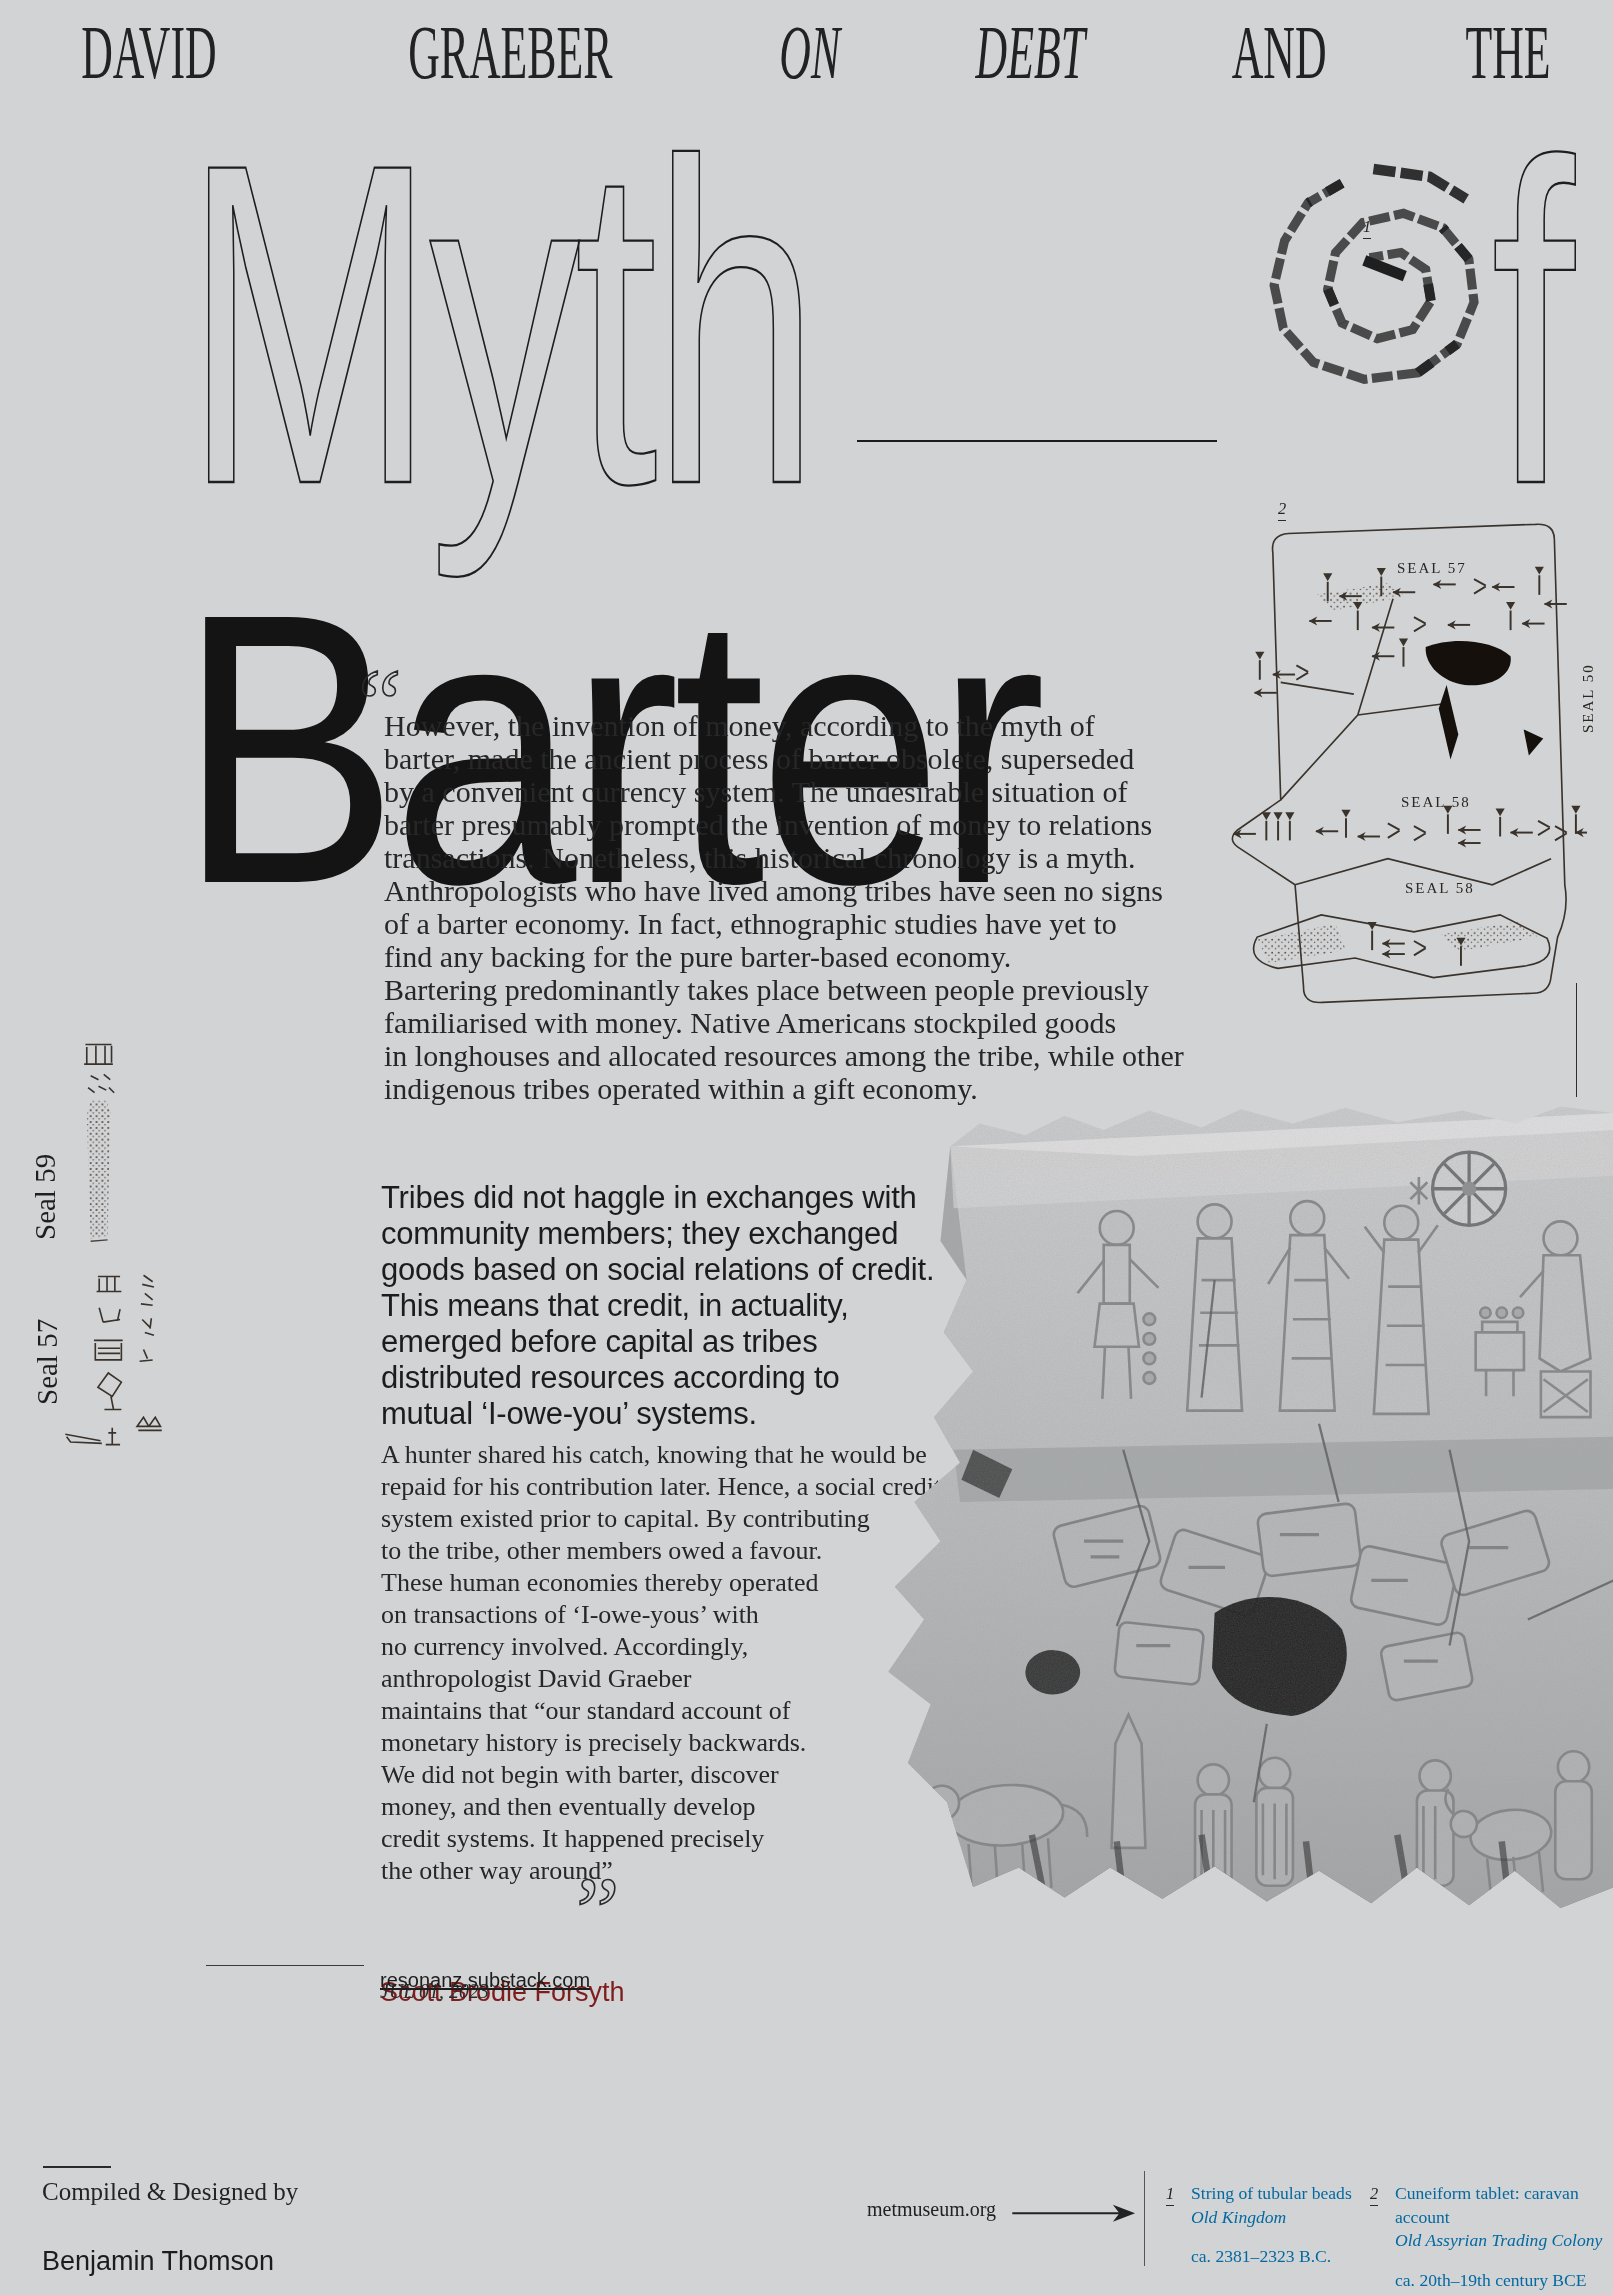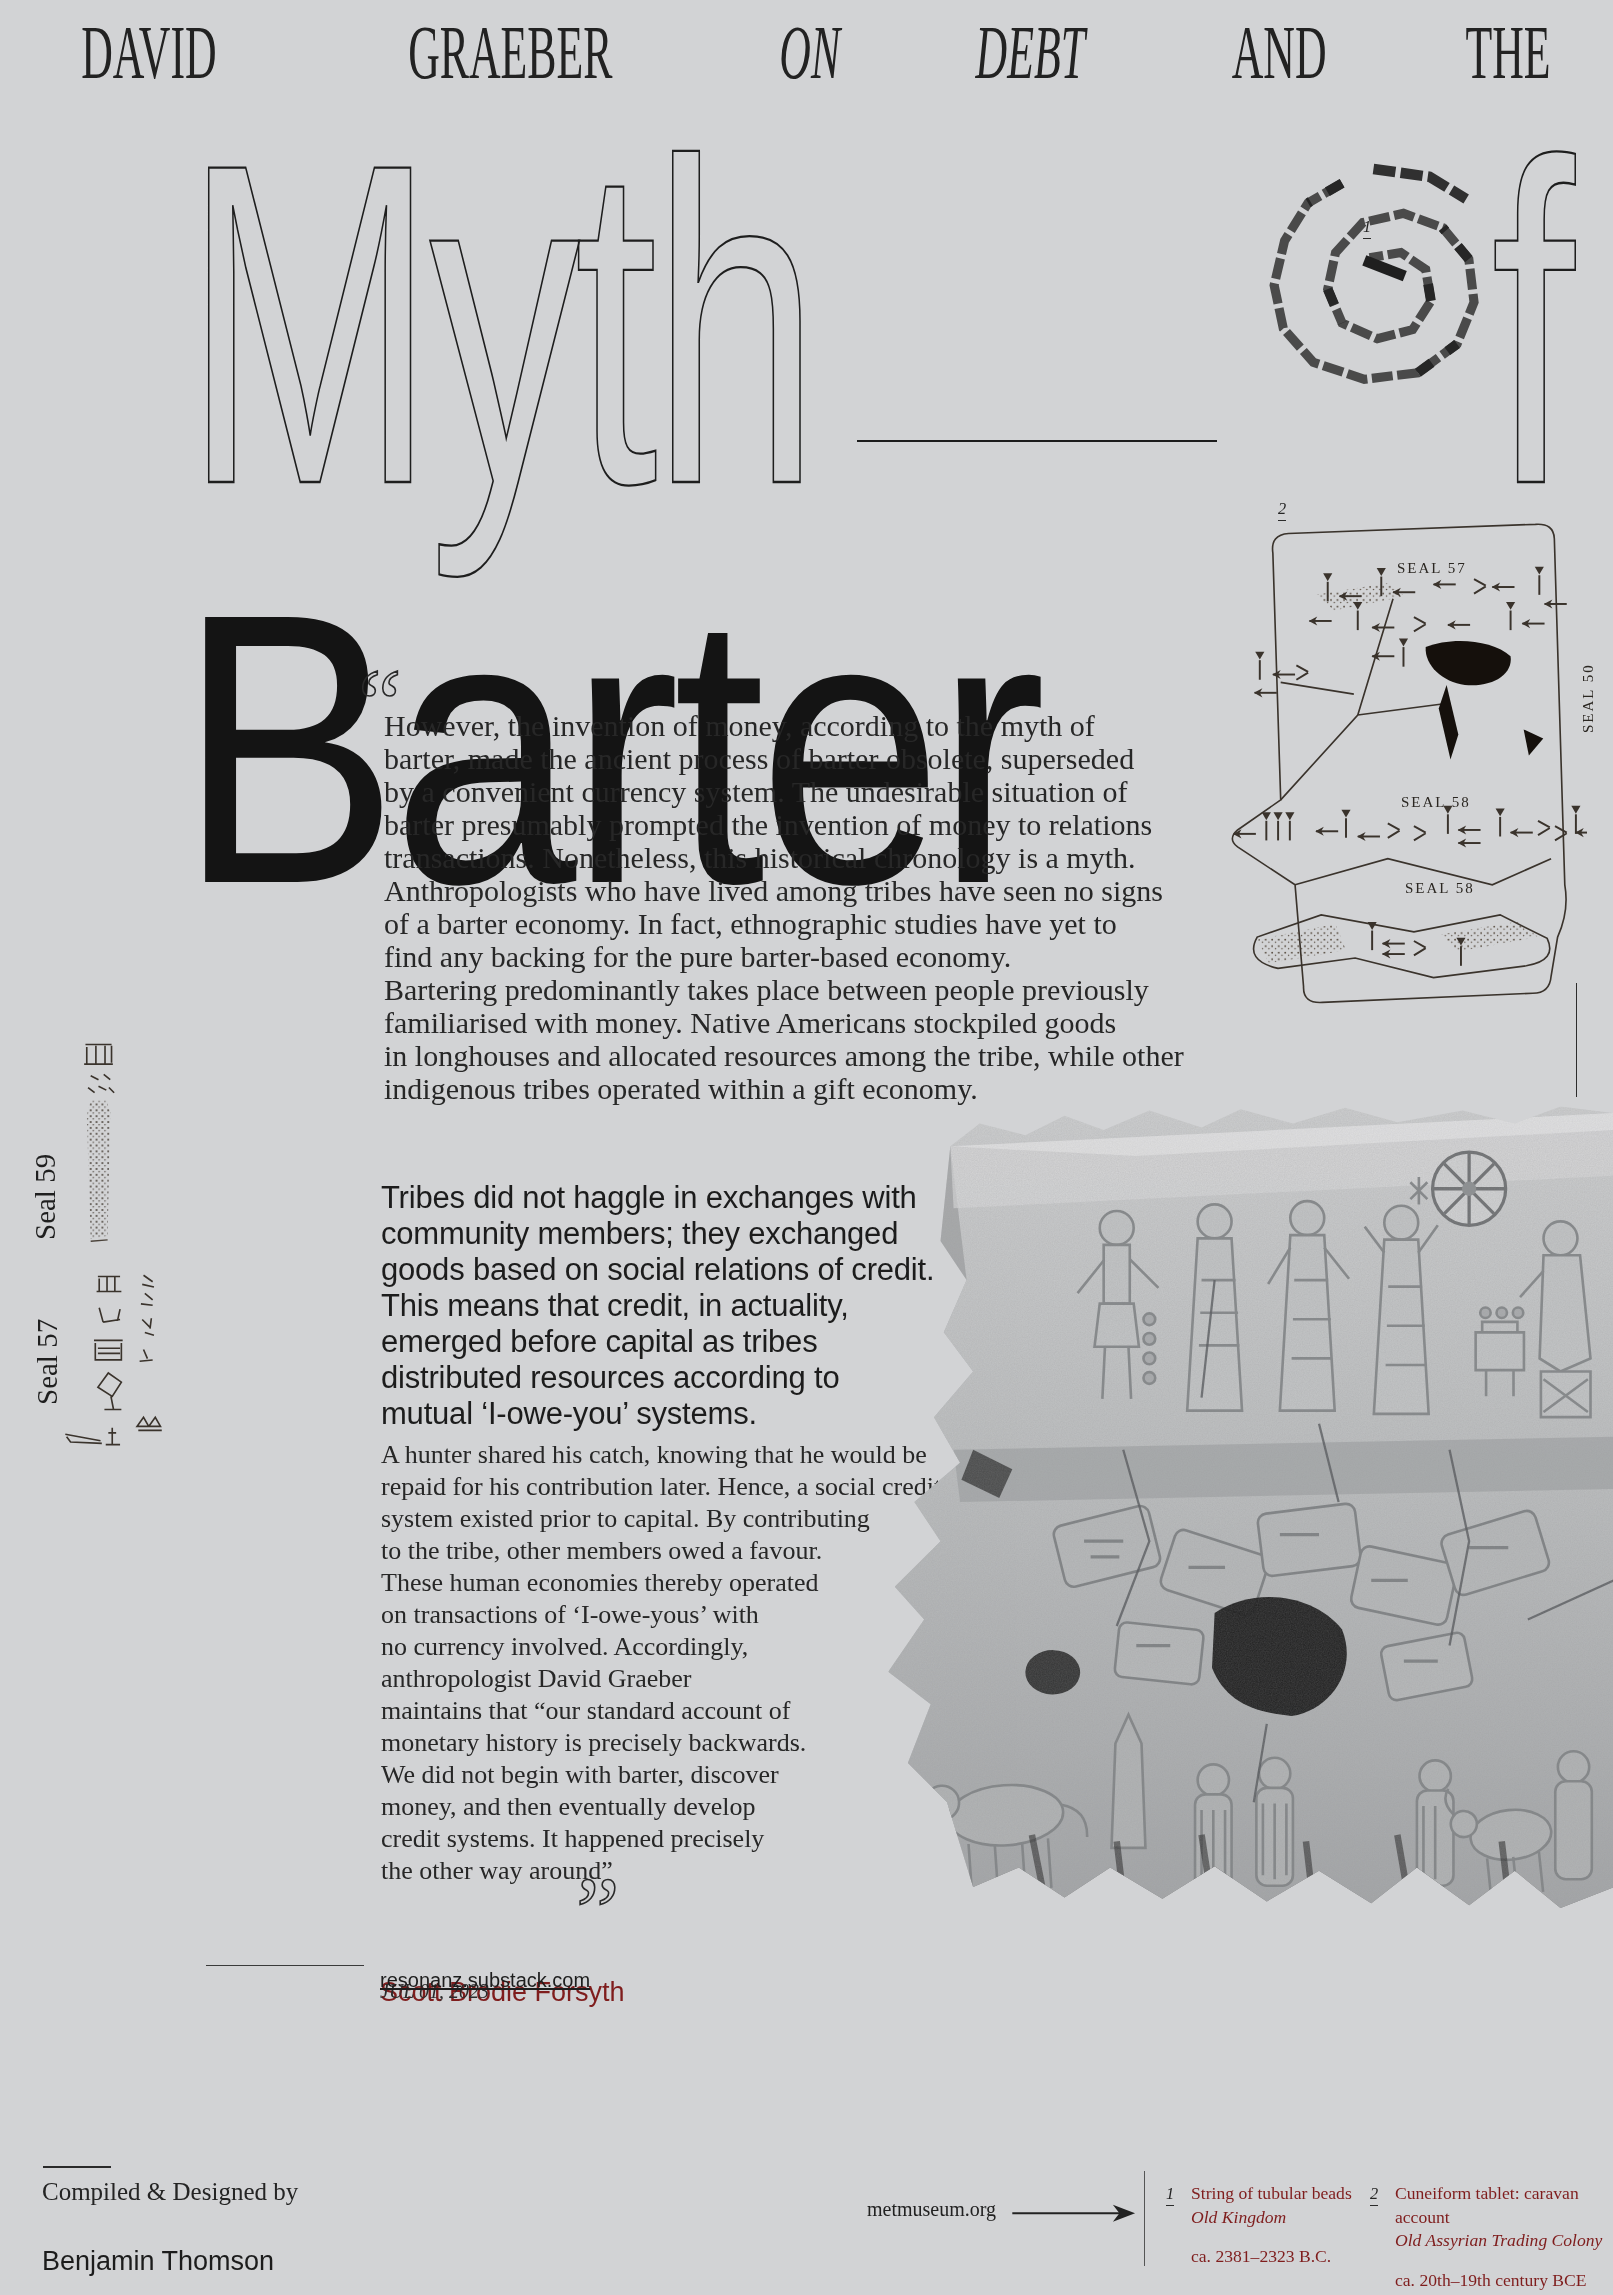--- a/index.html
+++ b/index.html
@@ -48,21 +48,21 @@
 
   
   #right-rule{left:1576px;top:983px;width:1.3px;height:114px;background:#2d2d2d;}
   #footer-rule{left:43px;top:2166px;width:68px;height:2px;background:#2a2a2a;}
   #footer-divider{left:1144px;top:2171px;width:1.3px;height:95px;background:#555;}
 
   
   #footer-credit{left:42px;top:2178px;font-size:25px;color:#242424;}
   #footer-designer{left:42px;top:2215px;font-size:27px;color:#1c1c1c;}
   #footer-source{left:867px;top:2198px;font-size:20px;color:#222;cursor:pointer;}
-  .note-text{width:209px;font-size:17.6px;line-height:23.5px;color:#7f1d1d;}
+  .note-text{width:209px;font-size:17.6px;line-height:23.5px;color:#0369a1;}
   .note-origin{font-style:italic;}
   .note-date{margin-top:16px;}
   svg{display:block;}
 </style>
 </head>
 <body>
 
 <div id="poster">
 
   <div class="abs" id="masthead">

